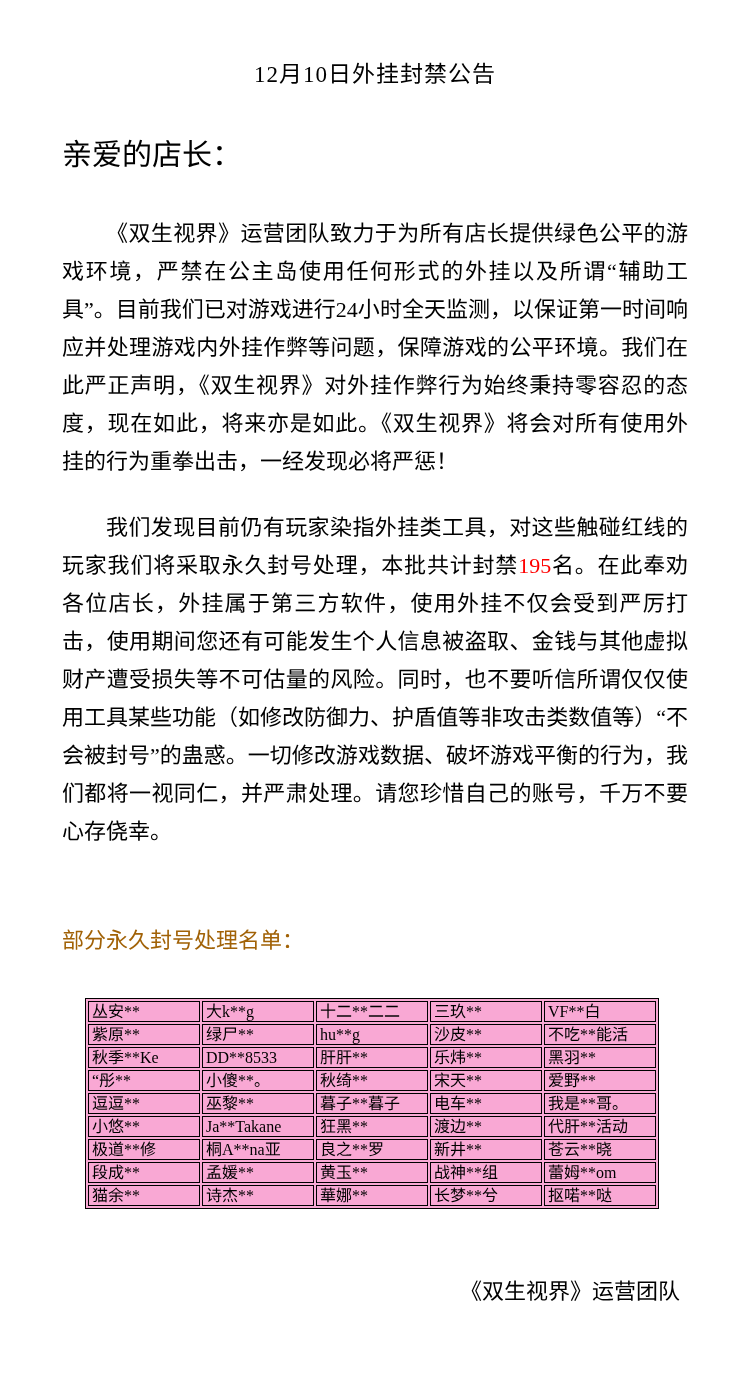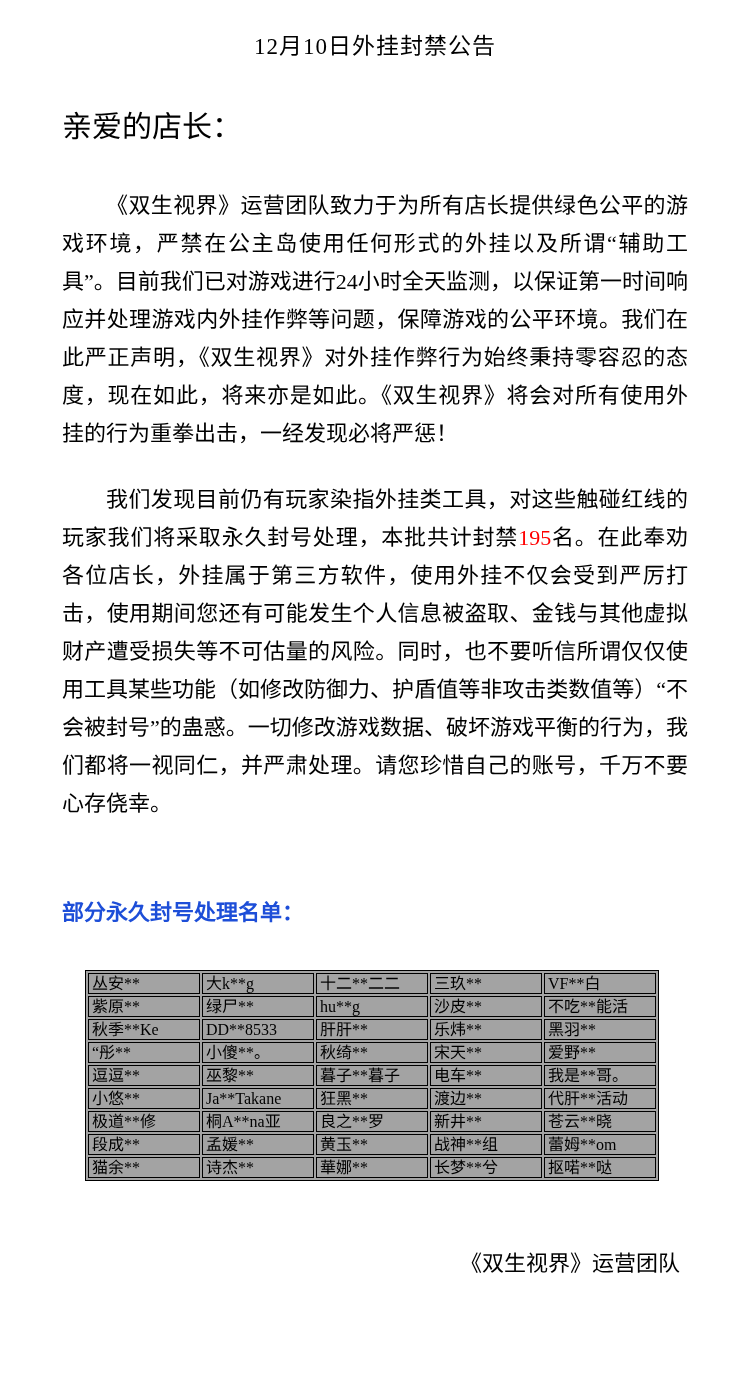--- a/index.html
+++ b/index.html
@@ -11,21 +11,21 @@
     width: 750px;
     min-height: 1373px;
     font-family: "Liberation Serif", "DejaVu Serif", serif;
     color: #000000;
     position: relative;
   }
   .page {
     width: 750px;
     min-height: 1373px;
     box-sizing: border-box;
-    padding: 32px 62px 40px 62px;
+    padding: 60px 62px 40px 62px;
   }
   .doc-title {
     font-size: 23px;
     font-weight: normal;
     text-align: center;
     margin: 0 0 0 0;
     line-height: 30px;
     letter-spacing: 1px;
   }
   .greeting {
@@ -39,32 +39,32 @@
     text-align: justify;
     text-indent: 2em;
     margin: 0;
   }
   .para-1 { margin-top: 45px; }
   .para-2 { margin-top: 28px; }
   .red-text { color: #ff0000; }
   .list-heading {
     font-size: 22px;
     line-height: 30px;
-    color: #1d4ed8;
+    color: #a16207;
     margin: 75px 0 0 0;
-    font-weight: bold;
+    font-weight: normal;
   }
   table.ban-table {
     margin: 42px 8px 0 23px;
     border-collapse: separate;
     border-spacing: 2px;
     border: 1px solid #000000;
     width: 574px;
     table-layout: fixed;
-    background: #a3a3a3;
+    background: #f9a8d4;
   }
   table.ban-table td {
     border: 1px solid #000000;
     height: 19px;
     font-size: 16px;
     line-height: 19px;
     padding: 0 3px;
     font-family: "Liberation Serif", "DejaVu Serif", serif;
     white-space: nowrap;
     overflow: hidden;

